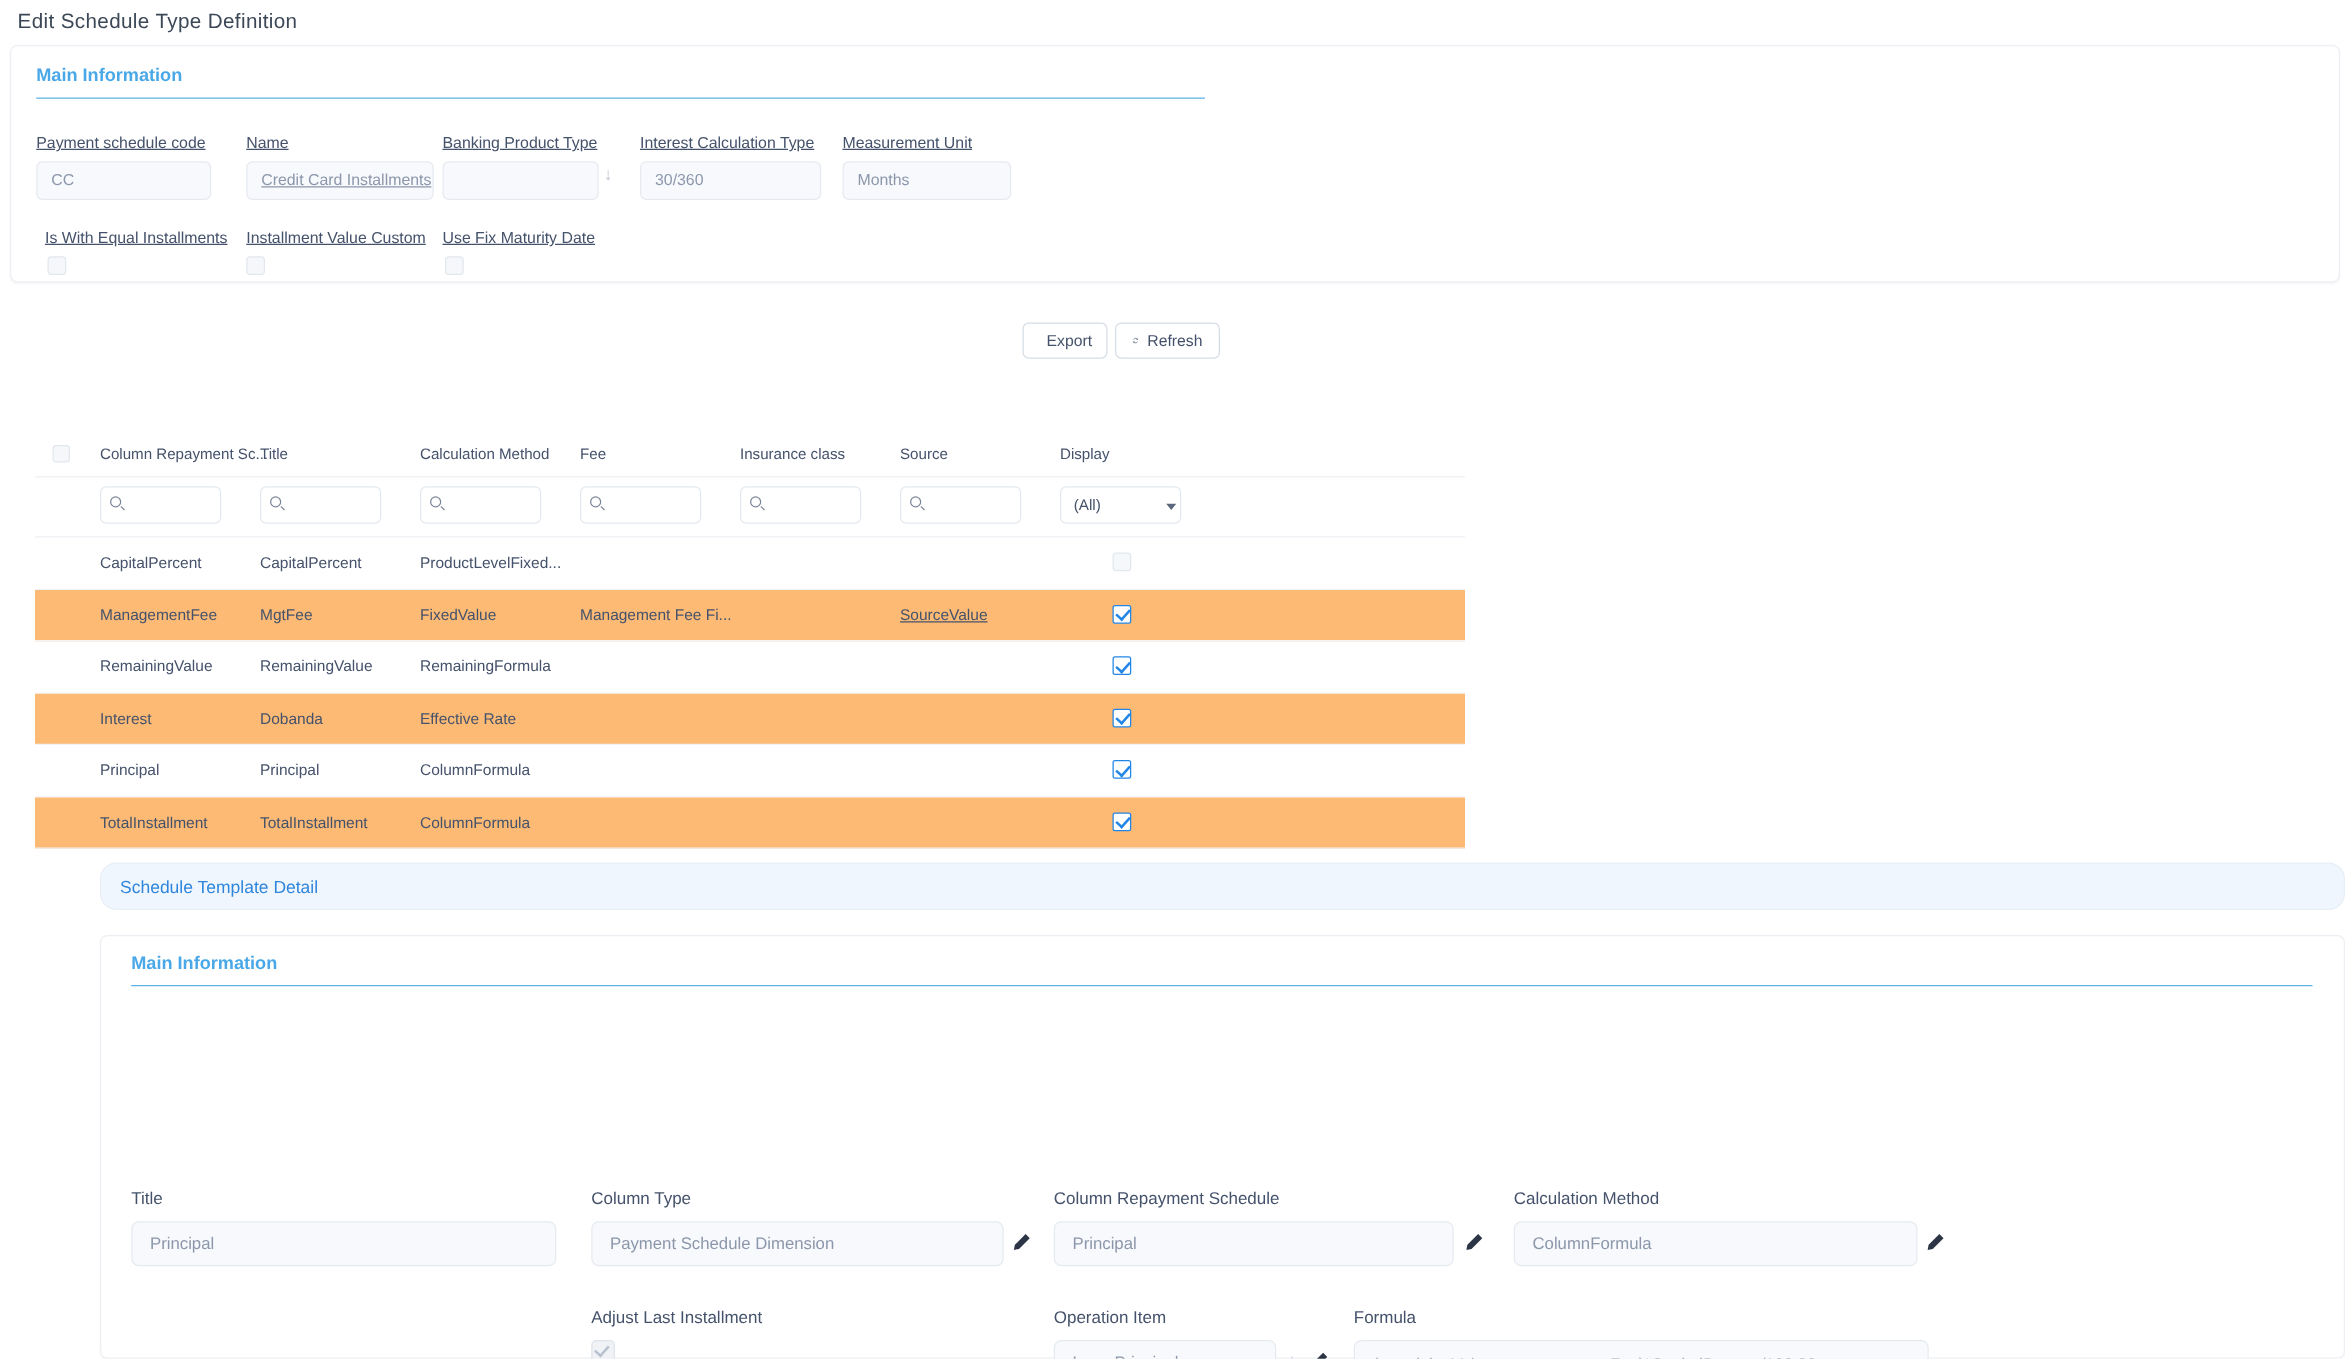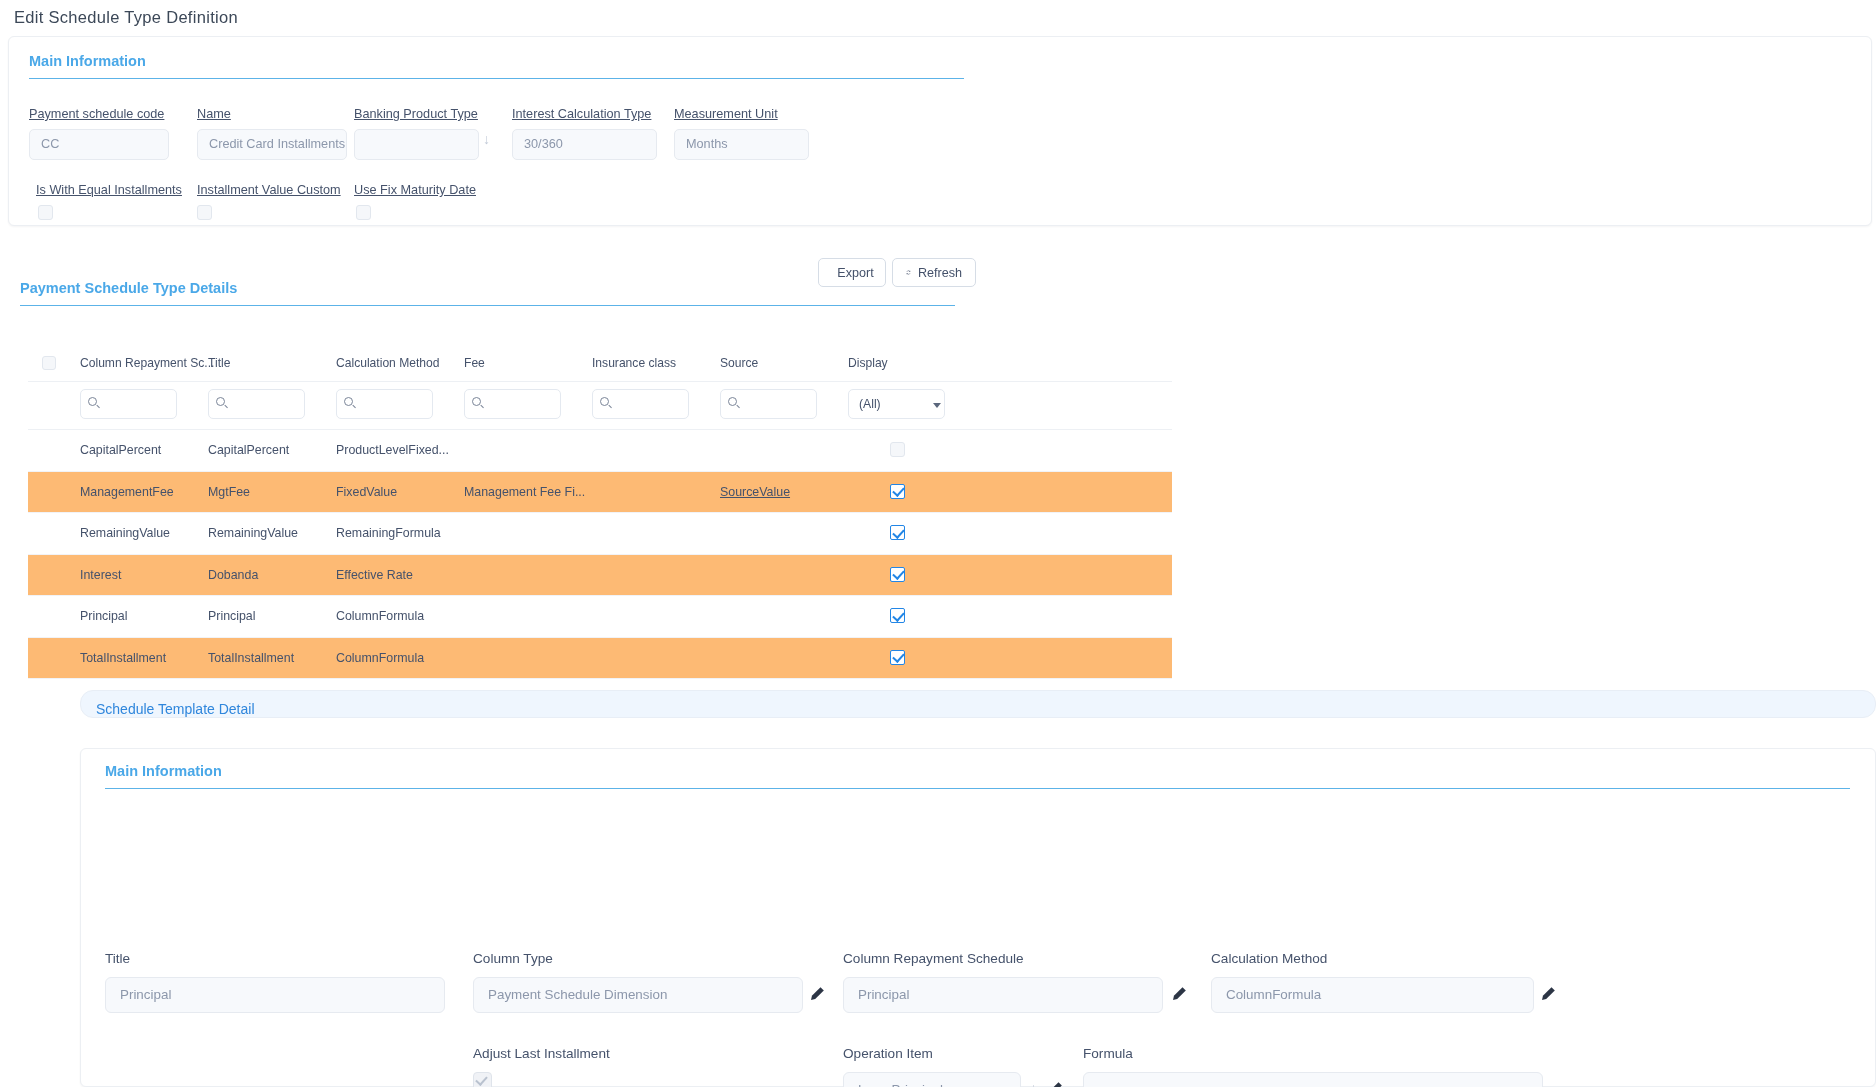--- a/index.html
+++ b/index.html
@@ -153,21 +153,21 @@
   .row { position: relative; height: 41.5px; border-bottom: 1px solid #f1f3f7; }
   .row.alt { background: #fdba74; }
   .cell {
     position: absolute; top: 13px;
     font-size: 12.4px; color: #45526b; white-space: nowrap;
   }
 
   
   .tpl-bar {
     position: absolute; left: 80px; top: 690px;
-    width: 1796px; height: 28px;
+    width: 1796px; height: 38px;
     background: #eff6fe;
     border: 1px solid #e8eef6;
     border-radius: 13px;
   }
   .tpl-bar span {
     position: absolute; left: 15px; top: 10px;
     font-size: 14px; color: #2f86dc;
   }
 
   
@@ -220,21 +220,21 @@
 
   <div class="page-title">Edit Schedule Type Definition</div>
 
   <div class="card-main">
     <div class="section-head" id="sec-main-info">Main Information</div>
 
     <div class="field-label" style="left:20px; top:70px;">Payment schedule code</div>
     <div class="inp" style="left:20px; top:92px; width:140px;">CC</div>
 
     <div class="field-label" style="left:188px; top:70px;">Name</div>
-    <div class="inp" style="left:188px; top:92px; width:150px;">Credit Card Installments</div>
+    <div class="inp" style="left:188px; top:92px; width:150px;text-decoration:underline;">Credit Card Installments</div>
 
     <div class="field-label" style="left:345px; top:70px;">Banking Product Type</div>
     <div class="inp empty" style="left:345px; top:92px; width:125px;"></div>
     <div class="arrow-down" style="left:474px; top:94px;">↓</div>
 
     <div class="field-label" style="left:503px; top:70px;">Interest Calculation Type</div>
     <div class="inp" style="left:503px; top:92px; width:145px;">30/360</div>
 
     <div class="field-label" style="left:665px; top:70px;">Measurement Unit</div>
     <div class="inp" style="left:665px; top:92px; width:135px;">Months</div>
@@ -242,21 +242,20 @@
     <div class="field-label" style="left:27px; top:146px;">Is With Equal Installments</div>
     <div class="chk" style="left:29px; top:168px;"></div>
 
     <div class="field-label" style="left:188px; top:146px;">Installment Value Custom</div>
     <div class="chk" style="left:188px; top:168px;"></div>
 
     <div class="field-label" style="left:345px; top:146px;">Use Fix Maturity Date</div>
     <div class="chk" style="left:347px; top:168px;"></div>
   </div>
 
-  <div class="section-head" id="sec-details">Payment Schedule Type Details</div>
 
   <div class="btn" style="left:818px; top:258px; width:68px;">
     <svg width="11" height="13" viewBox="0 0 11 13">
       <path d="M1 0 h6 l4 4 v9 h-10 z" fill="#44516a"></path>
       <path d="M7 0 v4 h4 z" fill="#ffffff"></path>
     </svg>
     <span>Export</span>
   </div>
 
   <div class="btn" style="left:892px; top:258px; width:84px;">

